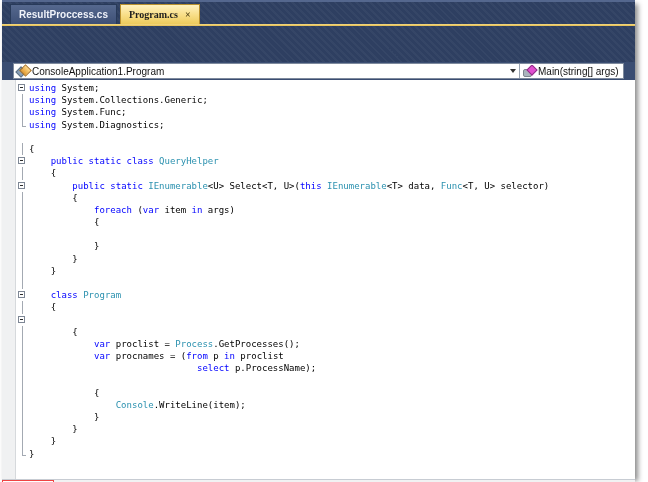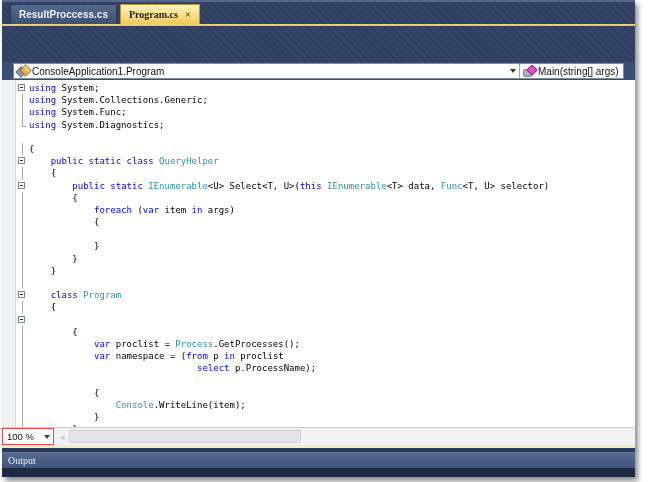--- a/index.html
+++ b/index.html
@@ -31,21 +31,21 @@
 
   
   .class-ico{position:relative;width:13px;height:12px;flex:none;margin:0 3px 0 2px;}
   .class-ico .b1{position:absolute;left:1px;top:3px;width:6px;height:6px;background:#8aa0b8;transform:rotate(45deg);border:1px solid #5b7186;}
   .class-ico .b2{position:absolute;left:5px;top:1px;width:7px;height:7px;background:linear-gradient(#ffd98a,#e0982f);transform:rotate(45deg);border:1px solid #a96f1d;}
   .method-ico{position:relative;width:12px;height:12px;flex:none;margin:0 3px 0 3px;}
   .method-ico .base{position:absolute;left:0;top:4px;width:7px;height:6px;background:#aab4bd;border:1px solid #7c858e;border-radius:2px;}
   .method-ico .dia{position:absolute;left:5px;top:1px;width:6px;height:6px;background:#e24fd0;transform:rotate(45deg);border:1px solid #8e2f85;}
 
   
-  .editor{flex:none;height:347px;background:#ffffff;display:flex;overflow:hidden;position:relative;}
+  .editor{flex:none;height:399px;background:#ffffff;display:flex;overflow:hidden;position:relative;}
   .indicator-margin{width:13px;flex:none;background:#f0f1f2;border-right:1px solid #d6d9dc;}
   .code-lines{flex:1;padding-top:2px;overflow:hidden;font-family:"DejaVu Sans Mono",monospace;font-size:9px;}
   .code-line{height:12.2px;display:flex;align-items:stretch;white-space:pre;}
   .fold{position:relative;width:13px;flex:none;}
   .fold.line::before{content:'';position:absolute;left:6px;top:0;bottom:0;border-left:1px solid #a3a9b2;}
   .fold.end::before{content:'';position:absolute;left:6px;top:0;height:58%;border-left:1px solid #a3a9b2;}
   .fold.end::after{content:'';position:absolute;left:6px;top:58%;width:4px;border-top:1px solid #a3a9b2;}
   .fold.minus::before{content:'';position:absolute;left:2px;top:2px;width:7px;height:7px;background:#fff;border:1px solid #7e8795;box-sizing:border-box;}
   .fold.minus::after{content:'';position:absolute;left:4px;top:5px;width:3px;border-top:1px solid #2b2b2b;}
   .code-text{position:relative;display:inline-block;line-height:12.2px;}
@@ -124,21 +124,21 @@
           <div class="code-line"><span class="fold line"></span></div>
           <div class="code-line"><span class="fold line"></span><span class="code-text"><span class="c-p">            }</span></span></div>
           <div class="code-line"><span class="fold line"></span><span class="code-text"><span class="c-p">        }</span></span></div>
           <div class="code-line"><span class="fold line"></span><span class="code-text"><span class="c-p">    }</span></span></div>
           <div class="code-line"><span class="fold line"></span><span class="code-text"></span></div>
           <div class="code-line"><span class="fold minus"></span><span class="code-text"><span class="c-p">    </span><span class="c-k">class</span><span class="c-p"> </span><span class="c-t">Program</span></span></div>
           <div class="code-line"><span class="fold line"></span><span class="code-text"><span class="c-p">    {</span></span></div>
           <div class="code-line"><span class="fold minus"></span></div>
           <div class="code-line"><span class="fold line"></span><span class="code-text"><span class="c-p">        {</span></span></div>
           <div class="code-line"><span class="fold line"></span><span class="code-text"><span class="c-p">            </span><span class="c-k">var</span><span class="c-p"> proclist = </span><span class="c-t">Process</span><span class="c-p">.GetProcesses();</span></span></div>
-          <div class="code-line"><span class="fold line"></span><span class="code-text"><span class="c-p">            </span><span class="c-k">var</span><span class="c-p"> namespace = (</span><span class="c-k">from</span><span class="c-p"> p </span><span class="c-k">in</span><span class="c-p"> proclist</span></span></div>
+          <div class="code-line"><span class="fold line"></span><span class="code-text"><span class="c-p">            </span><span class="c-k">var</span><span class="c-p"> procnames = (</span><span class="c-k">from</span><span class="c-p"> p </span><span class="c-k">in</span><span class="c-p"> proclist</span></span></div>
           <div class="code-line"><span class="fold line"></span><span class="code-text"><span class="c-p">                               </span><span class="c-k">select</span><span class="c-p"> p.ProcessName);</span></span></div>
           <div class="code-line"><span class="fold line"></span></div>
           <div class="code-line"><span class="fold line"></span><span class="code-text"><span class="c-p">            {</span></span></div>
           <div class="code-line"><span class="fold line"></span><span class="code-text"><span class="c-p">                </span><span class="c-t">Console</span><span class="c-p">.WriteLine(item);</span></span></div>
           <div class="code-line"><span class="fold line"></span><span class="code-text"><span class="c-p">            }</span></span></div>
           <div class="code-line"><span class="fold line"></span><span class="code-text"><span class="c-p">        }</span></span></div>
           <div class="code-line"><span class="fold line"></span><span class="code-text"><span class="c-p">    }</span></span></div>
           <div class="code-line"><span class="fold end"></span><span class="code-text"><span class="c-p">}</span></span></div>
         </div>
     </div>

